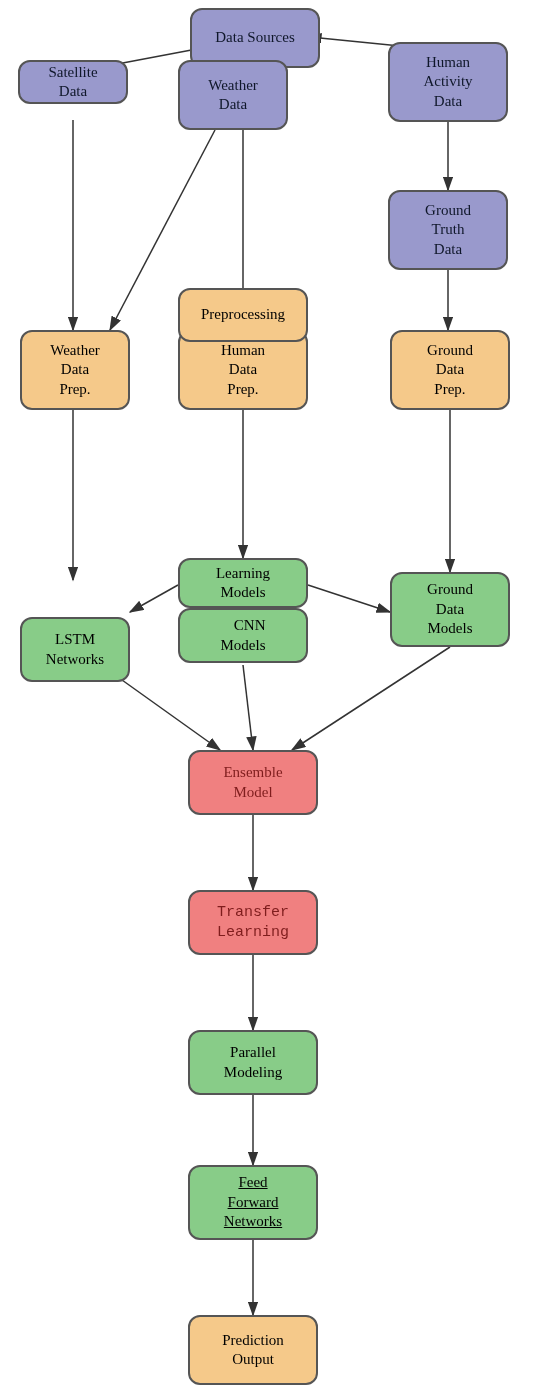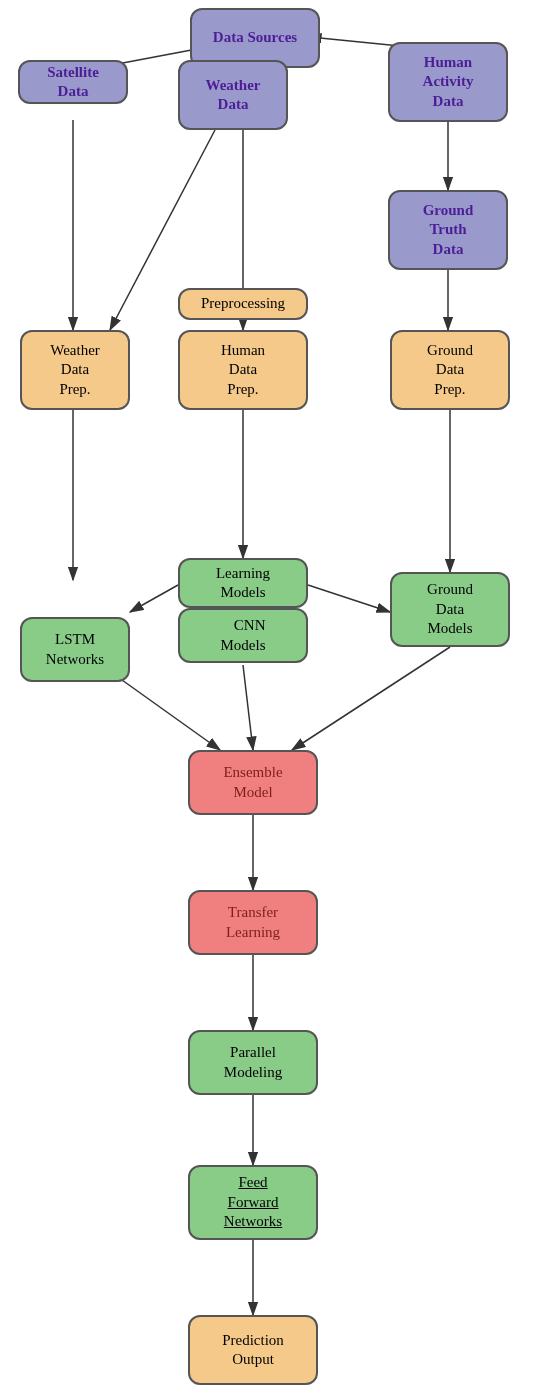--- a/index.html
+++ b/index.html
@@ -21,21 +21,21 @@
       border: 2px solid #333;
       border-radius: 12px;
       text-align: center;
       display: flex;
       align-items: center;
       justify-content: center;
       font-size: 15px;
       line-height: 1.3;
       padding: 6px 8px;
     }
-    .blue { background: #9999cc; border-color: #555; color: #4c1d95; font-weight: bold; }
+    .blue { background: #9999cc; border-color: #555; color: #0f172a; }
     .orange { background: #f5c98a; border-color: #555; color: #000; }
     .green { background: #88cc88; border-color: #555; color: #000; }
     .pink { background: #f08080; border-color: #555; color: #7f1d1d; }
     svg.arrows {
       position: absolute;
       top: 0; left: 0;
       width: 538px;
       height: 1398px;
       pointer-events: none;
     }
@@ -109,21 +109,21 @@
   </div>
 
   <div class="node blue" style="left:388px; top:42px; width:120px; height:80px;">
     <span>Human<br>Activity<br>Data</span>
   </div>
 
   <div class="node blue" style="left:388px; top:190px; width:120px; height:80px;">
     <span>Ground<br>Truth<br>Data</span>
   </div>
 
-  <div class="node orange" style="left:178px; top:288px; width:130px; height:32px; z-index:5;">
+  <div class="node orange" style="left:178px; top:288px; width:130px; height:54px; z-index:5;">
     <span>Preprocessing</span>
   </div>
 
   <div class="node orange" style="left:20px; top:330px; width:110px; height:80px;">
     <span>Weather<br>Data<br>Prep.</span>
   </div>
 
   <div class="node orange" style="left:178px; top:330px; width:130px; height:80px;">
     <span>Human<br>Data<br>Prep.</span>
   </div>
@@ -145,21 +145,21 @@
   </div>
 
   <div class="node green" style="left:390px; top:572px; width:120px; height:75px;">
     <span>Ground<br>Data<br>Models</span>
   </div>
 
   <div class="node pink" style="left:188px; top:750px; width:130px; height:65px;">
     <span>Ensemble<br>Model</span>
   </div>
 
-  <div class="node pink" style="left:188px; top:890px; width:130px; height:65px;">
+  <div class="node pink" style="left:188px; top:890px; width:130px; height:65px;font-family:Liberation Mono, monospace;">
     <span>Transfer<br>Learning</span>
   </div>
 
   <div class="node green" style="left:188px; top:1030px; width:130px; height:65px;">
     <span>Parallel<br>Modeling</span>
   </div>
 
   <div class="node green" style="left:188px; top:1165px; width:130px; height:75px;text-decoration:underline;">
     <span>Feed<br>Forward<br>Networks</span>
   </div>

